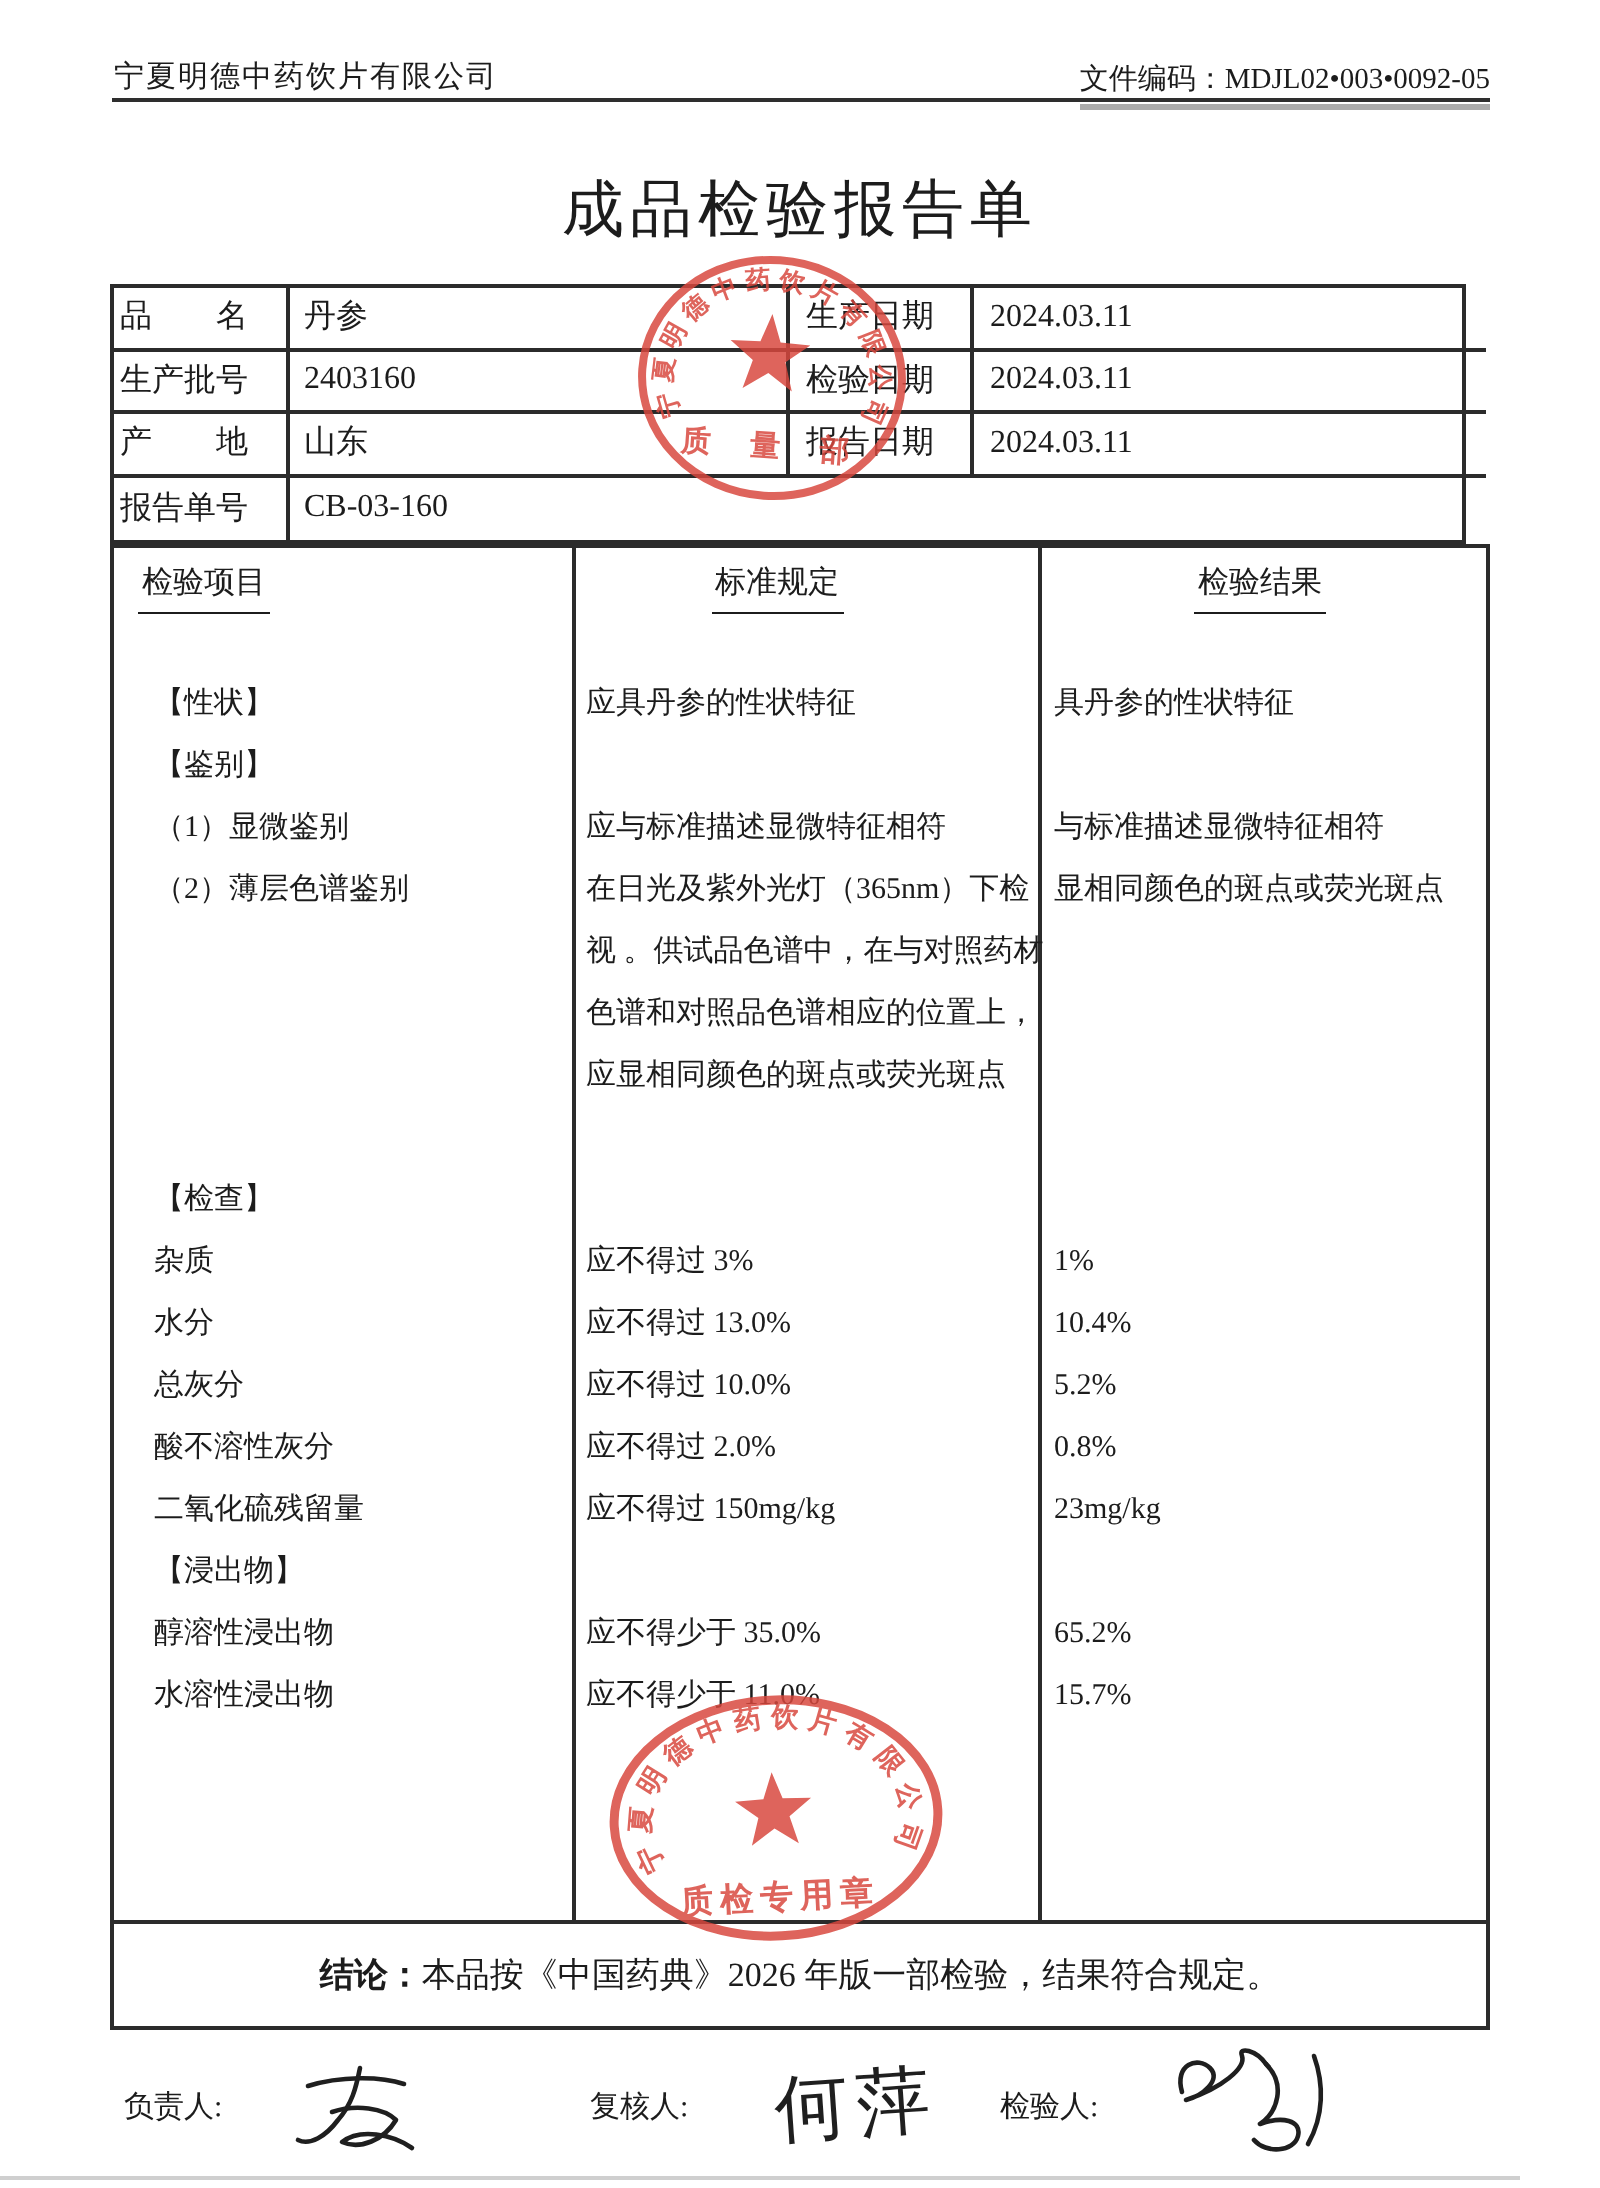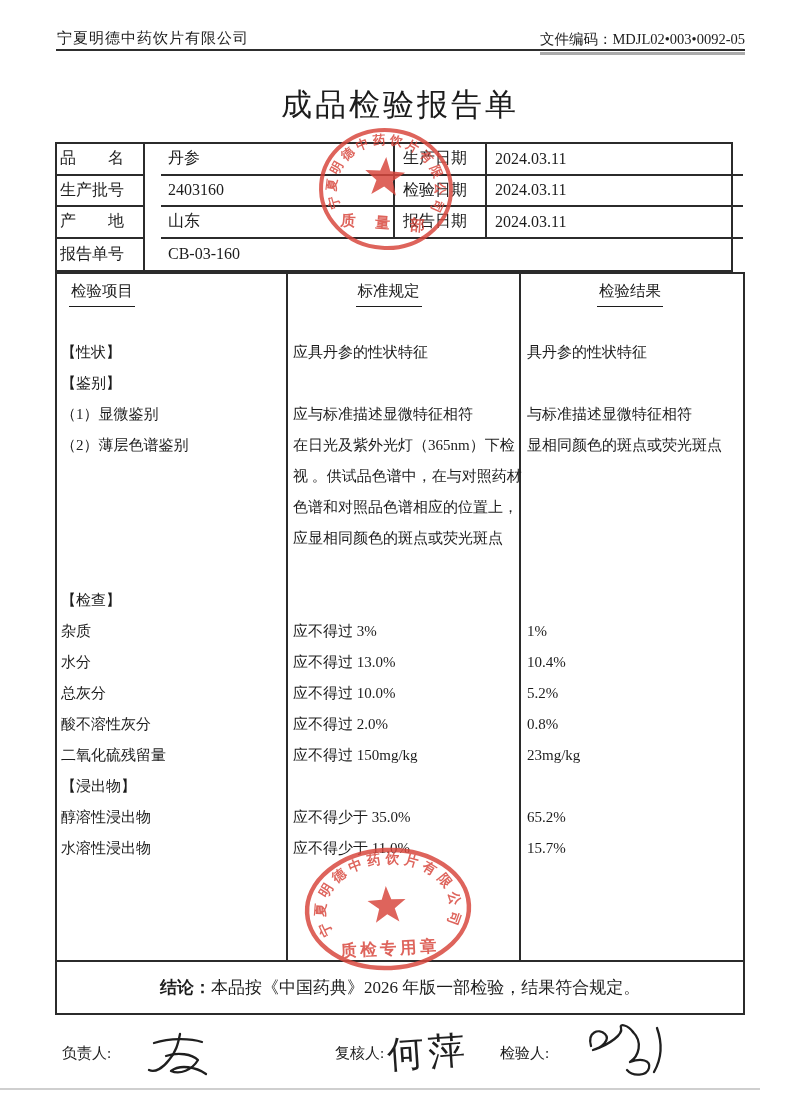--- a/index.html
+++ b/index.html
@@ -19,55 +19,55 @@
            font-size:31px; font-weight:normal; letter-spacing:3px; }
   
   .info-table {
     position:absolute; left:55px; top:142px; width:678px; height:130px;
     box-sizing:border-box; border:2px solid var(--border);
     display:grid; grid-template-columns:88px 250px 92px 256px; grid-template-rows:repeat(4,1fr);
   }
   .icell { box-sizing:border-box; border-right:2px solid var(--border); border-bottom:2px solid var(--border);
            display:flex; align-items:center; font-size:16px; white-space:nowrap; }
   .icell.lab  { padding-left:3px; }
-  .icell.val  { padding-left:7px;margin-left:16px; }
+  .icell.val  { padding-left:7px; }
   .icell.lab2 { padding-left:8px; }
   .icell.val2 { padding-left:8px; }
   .icell.no-r { border-right:none; }
   .icell.no-b { border-bottom:none; }
   .icell.span { grid-column:2 / 5; }
   
   .main-table {
     position:absolute; left:55px; top:272px; width:690px; height:743px;
     box-sizing:border-box; border:2px solid var(--border);
   }
   .vdiv { position:absolute; top:0; width:2px; height:686px; background:var(--border); }
   .vdiv.d1 { left:229px; } .vdiv.d2 { left:462px; }
   .mt-h { position:absolute; top:7px; font-size:15.5px; }
   .mt-h span { display:inline-block; border-bottom:1.5px solid var(--text); padding:0 2px 4px 2px; }
   .mt-h.h1 { left:12px; }
   .mt-h.h2 { left:229px; width:205px; text-align:center; }
   .mt-h.h3 { left:462px; width:222px; text-align:center; }
   .lines { position:absolute; top:63px; }
   .lines .line { height:31px; line-height:31px; font-size:15px; white-space:nowrap; }
-  .lines.c1 { left:0;     width:229px; padding-left:4px; }
+  .lines.c1 { left:0;     width:229px; padding-left:20px; }
   .lines.c2 { left:229px; width:233px; padding-left:7px; }
   .lines.c3 { left:462px; width:222px; padding-left:8px; }
   .conclusion { position:absolute; left:0; top:686px; width:686px; height:53px;
                 border-top:2px solid var(--border); text-align:center; line-height:51px;
                 font-size:17px; white-space:nowrap; }
   .conclusion .b { font-weight:bold; }
   
   .seal { position:absolute; opacity:0.84; }
   .seal.top { left:317px; top:126px; transform:rotate(4deg); }
   .seal.bottom { left:303px; top:846px; transform:rotate(-3deg); }
   .seal text, .seal textPath { fill:var(--seal-red); font-family:"Liberation Serif","DejaVu Serif",serif; font-weight:bold; }
   
   .sig-label { position:absolute; top:1044px; font-size:15px; }
-  .sig-label.l1 { left:62px; } .sig-label.l2 { left:295px;margin-left:40px; } .sig-label.l3 { left:500px; }
+  .sig-label.l1 { left:62px; } .sig-label.l2 { left:295px; } .sig-label.l3 { left:500px; }
   .sig { position:absolute; }
   .sig path { stroke:#1f1f1f; stroke-width:2.3; fill:none; stroke-linecap:round; stroke-linejoin:round; }
   .sig.s1 { left:140px; top:1026px; }
   .sig.s2 { left:383px; top:1020px; }
   .sig.s3 { left:583px; top:1020px; }
   .sig-name { font-size:37px; fill:#1f1f1f !important; font-weight:normal; }
   .bottom-edge { position:absolute; left:0px; top:1088px; width:760px; height:2px; background:#cfcfcf; }
 </style>
 </head>
 <body>

